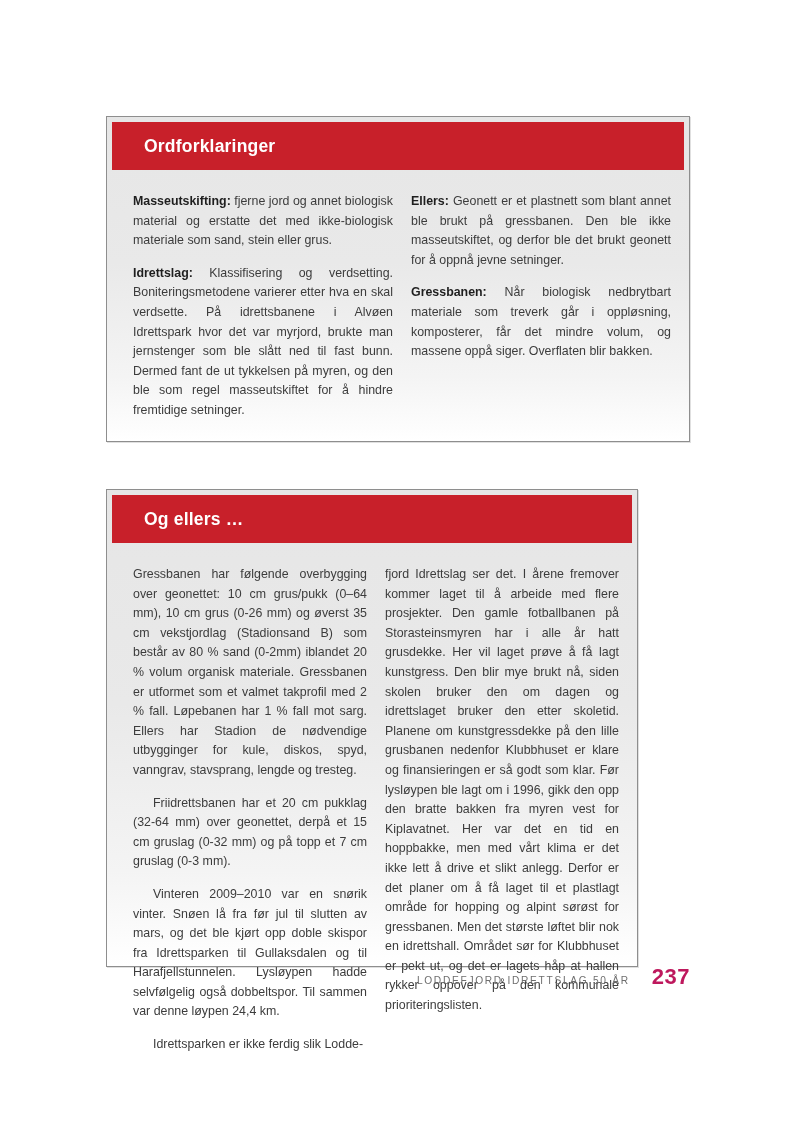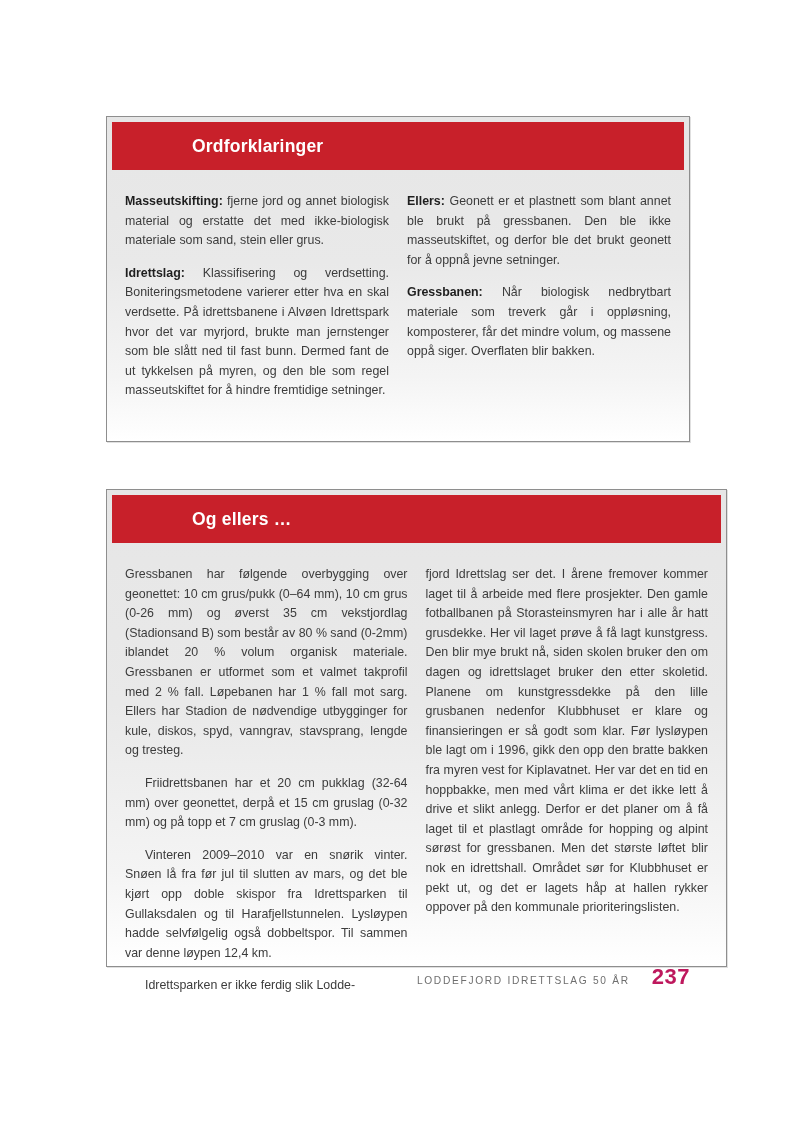--- a/index.html
+++ b/index.html
@@ -41,27 +41,26 @@
     display: flex;
     align-items: center;
     box-sizing: border-box;
   }
   .box-header-title {
     color: #ffffff;
     font-size: 17.5px;
     font-weight: bold;
     letter-spacing: 0.2px;
     padding-left: 32px;
-    margin-left: 48px;
   }
 
   .box-body {
     display: flex;
     gap: 18px;
-    padding: 22px 18px 18px 18px;
+    padding: 22px 18px 18px 26px;
     box-sizing: border-box;
   }
   .col {
     flex: 1 1 0;
     min-width: 0;
   }
 
   p {
     margin: 0 0 13px 0;
     font-size: 12.4px;
@@ -77,21 +76,21 @@
   
   #box-ordforklaringer {
     left: 106px;
     top: 116px;
     width: 584px;
     height: 326px;
   }
   #box-ogellers {
     left: 106px;
     top: 489px;
-    width: 621px;
+    width: 532px;
     height: 478px;
   }
 
   
   .footer {
     position: absolute;
     left: 106px;
     top: 964px;
     width: 584px;
     height: 40px;
@@ -138,21 +137,21 @@
 
   <section class="box" id="box-ogellers">
     <div class="box-header">
       <span class="box-header-title">Og ellers …</span>
     </div>
     <div class="box-body">
 
       <div class="col">
         <p><span>Gressbanen har følgende overbygging over geonettet: 10 cm grus/pukk (0–64 mm), 10 cm grus (0-26 mm) og øverst 35 cm vekstjordlag (Stadionsand B) som består av 80 % sand (0-2mm) iblandet 20 % volum organisk materiale. Gressbanen er utformet som et valmet takprofil med 2 % fall. Løpebanen har 1 % fall mot sarg. Ellers har Stadion de nødvendige utbygginger for kule, diskos, spyd, vanngrav, stavsprang, lengde og tresteg.</span></p>
         <p class="indent"><span>Friidrettsbanen har et 20 cm pukklag (32-64 mm) over geonettet, derpå et 15 cm gruslag (0-32 mm) og på topp et 7 cm gruslag (0-3 mm).</span></p>
-        <p class="indent"><span>Vinteren 2009–2010 var en snørik vinter. Snøen lå fra før jul til slutten av mars, og det ble kjørt opp doble skispor fra Idrettsparken til Gullaksdalen og til Harafjellstunnelen. Lysløypen hadde selvfølgelig også dobbeltspor. Til sammen var denne løypen 12,4 km.</span></p>
+        <p class="indent"><span>Vinteren 2009–2010 var en snørik vinter. Snøen lå fra før jul til slutten av mars, og det ble kjørt opp doble skispor fra Idrettsparken til Gullaksdalen og til Harafjellstunnelen. Lysløypen hadde selvfølgelig også dobbeltspor. Til sammen var denne løypen 24,4 km.</span></p>
         <p class="indent"><span>Idrettsparken er ikke ferdig slik Lodde-</span></p>
       </div>
 
       <div class="col">
         <p><span>fjord Idrettslag ser det. I årene fremover kommer laget til å arbeide med flere prosjekter. Den gamle fotballbanen på Storasteinsmyren har i alle år hatt grusdekke. Her vil laget prøve å få lagt kunstgress. Den blir mye brukt nå, siden skolen bruker den om dagen og idrettslaget bruker den etter skoletid. Planene om kunstgressdekke på den lille grusbanen nedenfor Klubbhuset er klare og finansieringen er så godt som klar. Før lysløypen ble lagt om i 1996, gikk den opp den bratte bakken fra myren vest for Kiplavatnet. Her var det en tid en hoppbakke, men med vårt klima er det ikke lett å drive et slikt anlegg. Derfor er det planer om å få laget til et plastlagt område for hopping og alpint sørøst for gressbanen. Men det største løftet blir nok en idrettshall. Området sør for Klubbhuset er pekt ut, og det er lagets håp at hallen rykker oppover på den kommunale prioriteringslisten.</span></p>
       </div>
 
     </div>
   </section>
 

